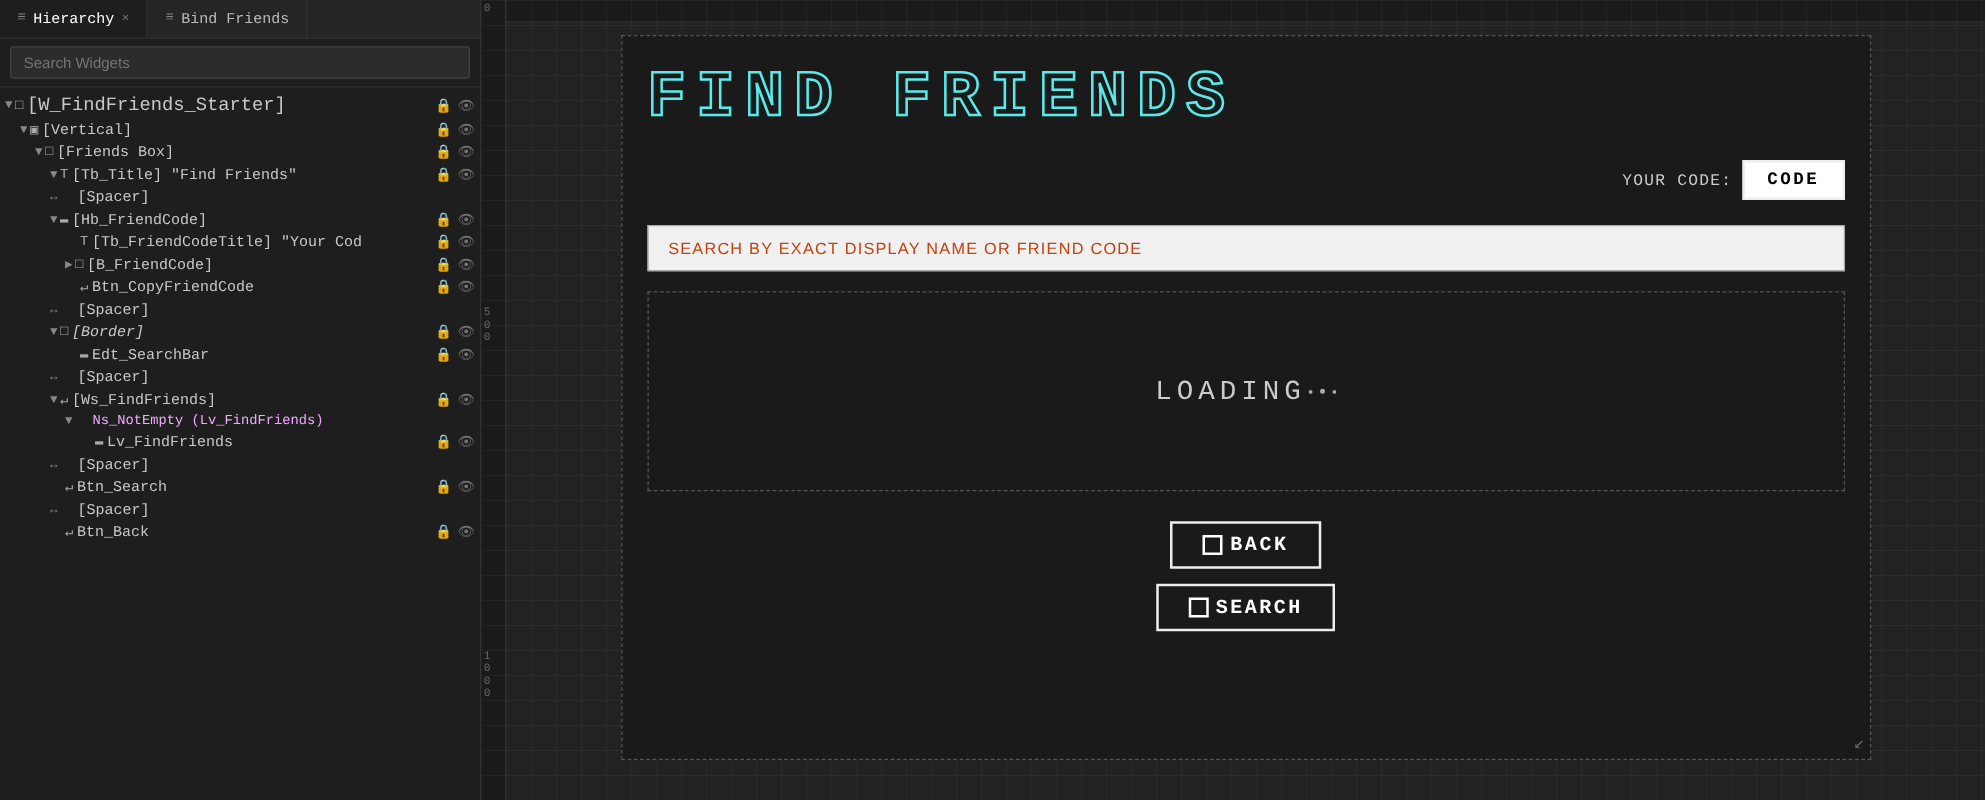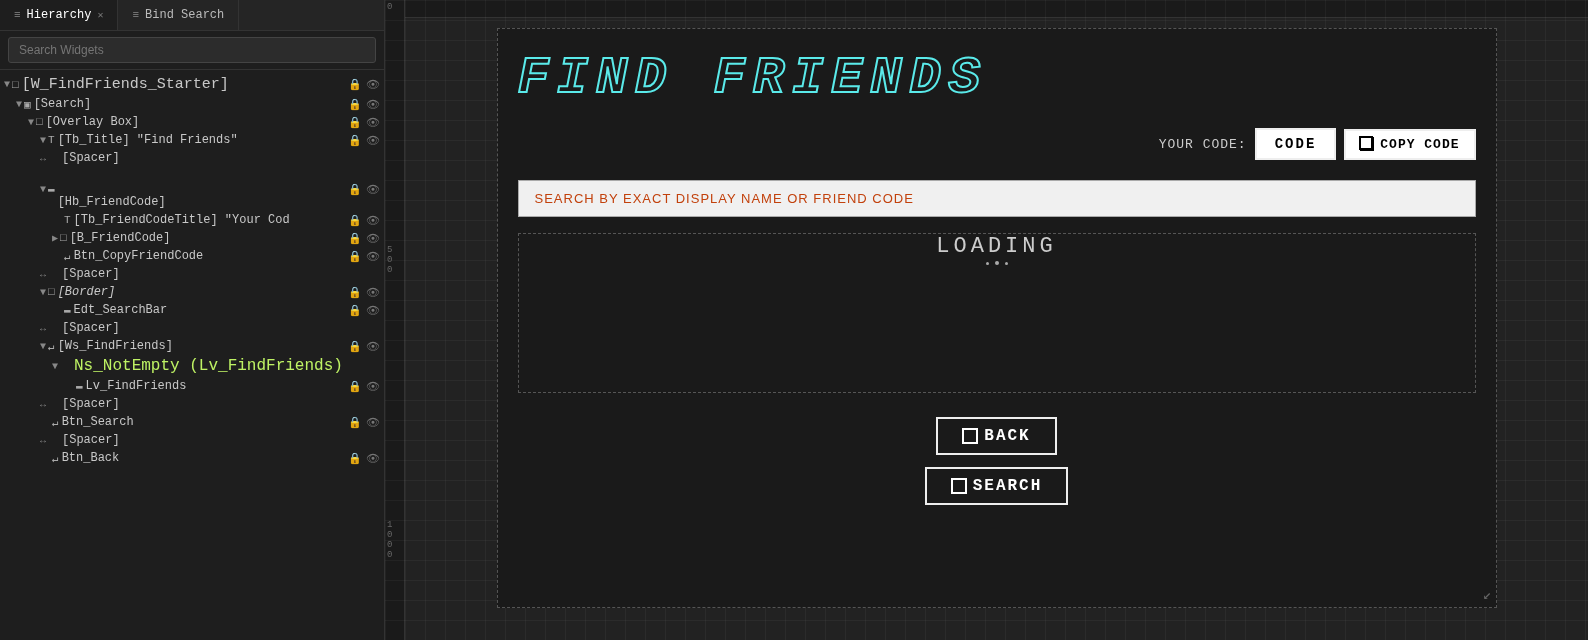--- a/index.html
+++ b/index.html
@@ -263,22 +263,23 @@
       letter-spacing: 1px;
       font-family: Liberation Sans, sans-serif;
       text-transform: uppercase;
     }
 
     
     .results-area {
       border: 1px dashed #555;
       min-height: 160px;
       display: flex;
-      flex-direction: column;
-      align-items: center;
+      flex-direction: row;
+      align-items: center;
+      justify-content: center;
       gap: 2px;
       position: relative;
     }
 
     .loading-text {
       color: #ccc;
       font-size: 22px;
       letter-spacing: 4px;
       font-family: 'Courier New', monospace;
       text-transform: uppercase;
@@ -347,21 +348,21 @@
 
 <div id="left-panel">
   <div id="tab-bar">
     <div class="tab active">
       <span class="tab-icon">≡</span>
       <span>Hierarchy</span>
       <span class="close-btn">✕</span>
     </div>
     <div class="tab">
       <span class="tab-icon">≡</span>
-      <span>Bind Search</span>
+      <span>Bind Friends</span>
     </div>
   </div>
 
   <div id="search-bar">
     <input type="text" placeholder="Search Widgets" style="">
   </div>
 
   <div id="tree-area">
 
   <div class="tree-item indent-0">
@@ -369,30 +370,30 @@
         <span class="item-type-icon">□</span>
         <span style="color:#c8c8c8;font-size:15px;">[W_FindFriends_Starter]</span>
         <span class="tree-icons">
           <span style="color:#777;font-size:11px;">🔒</span>
           <span style="color:#777;font-size:11px;">👁</span>
         </span>
       </div>
       <div class="tree-item indent-1">
         <span class="arrow">▼</span>
         <span class="item-type-icon">▣</span>
-        <span style="color:#c8c8c8;font-size:12px;">[Search]</span>
+        <span style="color:#c8c8c8;font-size:12px;">[Vertical]</span>
         <span class="tree-icons">
           <span style="color:#777;font-size:11px;">🔒</span>
           <span style="color:#777;font-size:11px;">👁</span>
         </span>
       </div>
       <div class="tree-item indent-2">
         <span class="arrow">▼</span>
         <span class="item-type-icon">□</span>
-        <span style="color:#c8c8c8;font-size:12px;">[Overlay Box]</span>
+        <span style="color:#c8c8c8;font-size:12px;">[Friends Box]</span>
         <span class="tree-icons">
           <span style="color:#777;font-size:11px;">🔒</span>
           <span style="color:#777;font-size:11px;">👁</span>
         </span>
       </div>
       <div class="tree-item indent-3">
         <span class="arrow">▼</span>
         <span class="item-type-icon">T</span>
         <span style="color:#c8c8c8;font-size:12px;">[Tb_Title] "Find Friends"</span>
         <span class="tree-icons">
@@ -401,21 +402,21 @@
         </span>
       </div>
       <div class="tree-item indent-3">
         <span class="arrow">↔</span>
         <span style="display:inline-block;width:14px"></span>
         <span style="color:#c8c8c8;font-size:12px;">[Spacer]</span>
       </div>
       <div class="tree-item indent-3">
         <span class="arrow">▼</span>
         <span class="item-type-icon">▬</span>
-        <span style="color:#c8c8c8;font-size:12px;margin-top:26px;">[Hb_FriendCode]</span>
+        <span style="color:#c8c8c8;font-size:12px;">[Hb_FriendCode]</span>
         <span class="tree-icons">
           <span style="color:#777;font-size:11px;">🔒</span>
           <span style="color:#777;font-size:11px;">👁</span>
         </span>
       </div>
       <div class="tree-item indent-4">
         <span style="display:inline-block;width:12px"></span>
         <span class="item-type-icon">T</span>
         <span style="color:#c8c8c8;font-size:12px;">[Tb_FriendCodeTitle] "Your Cod</span>
         <span class="tree-icons">
@@ -474,21 +475,21 @@
         <span class="item-type-icon">↵</span>
         <span style="color:#c8c8c8;font-size:12px;">[Ws_FindFriends]</span>
         <span class="tree-icons">
           <span style="color:#777;font-size:11px;">🔒</span>
           <span style="color:#777;font-size:11px;">👁</span>
         </span>
       </div>
       <div class="tree-item indent-4">
         <span class="arrow">▼</span>
         <span style="display:inline-block;width:14px"></span>
-        <span style="color:#bef264;font-size:16px;">Ns_NotEmpty (Lv_FindFriends)</span>
+        <span style="color:#f0abfc;font-size:11px;">Ns_NotEmpty (Lv_FindFriends)</span>
       </div>
       <div class="tree-item indent-5">
         <span style="display:inline-block;width:12px"></span>
         <span class="item-type-icon">▬</span>
         <span style="color:#c8c8c8;font-size:12px;">Lv_FindFriends</span>
         <span class="tree-icons">
           <span style="color:#777;font-size:11px;">🔒</span>
           <span style="color:#777;font-size:11px;">👁</span>
         </span>
       </div>
@@ -528,31 +529,27 @@
     <span class="ruler-mark" style="top:2px">0</span>
     <span class="ruler-mark" style="top:245px">5<br>0<br>0</span>
     <span class="ruler-mark" style="top:520px">1<br>0<br>0<br>0</span>
   </div>
   <div id="ruler-top"></div>
 
   <div id="canvas-area">
     <div id="widget-container">
       <div id="game-ui">
 
-        <div class="game-title" style="font-size:52px; letter-spacing:8px; color:transparent; -webkit-text-stroke:2px #5aeaea; font-family:'Courier New',monospace; text-transform:uppercase; font-weight:900; margin-bottom:4px;font-style:italic;">Find Friends</div>
+        <div class="game-title" style="font-size:52px; letter-spacing:8px; color:transparent; -webkit-text-stroke:2px #5aeaea; font-family:'Courier New',monospace; text-transform:uppercase; font-weight:900; margin-bottom:4px;">Find Friends</div>
 
         <div class="friend-code-row">
           <span class="your-code-label">YOUR CODE:</span>
           <div class="code-box">
             <span>CODE</span>
           </div>
-          <button class="copy-code-btn">
-            <span class="copy-icon-box"></span>
-            <span>COPY CODE</span>
-          </button>
         </div>
 
         <div class="search-bar-wrapper">
           <div class="search-bar-inner">SEARCH BY EXACT DISPLAY NAME OR FRIEND CODE</div>
         </div>
 
         <div class="results-area">
           <div class="loading-text">LOADING</div>
           <div class="loading-dots">
             <div class="dot small"></div>

